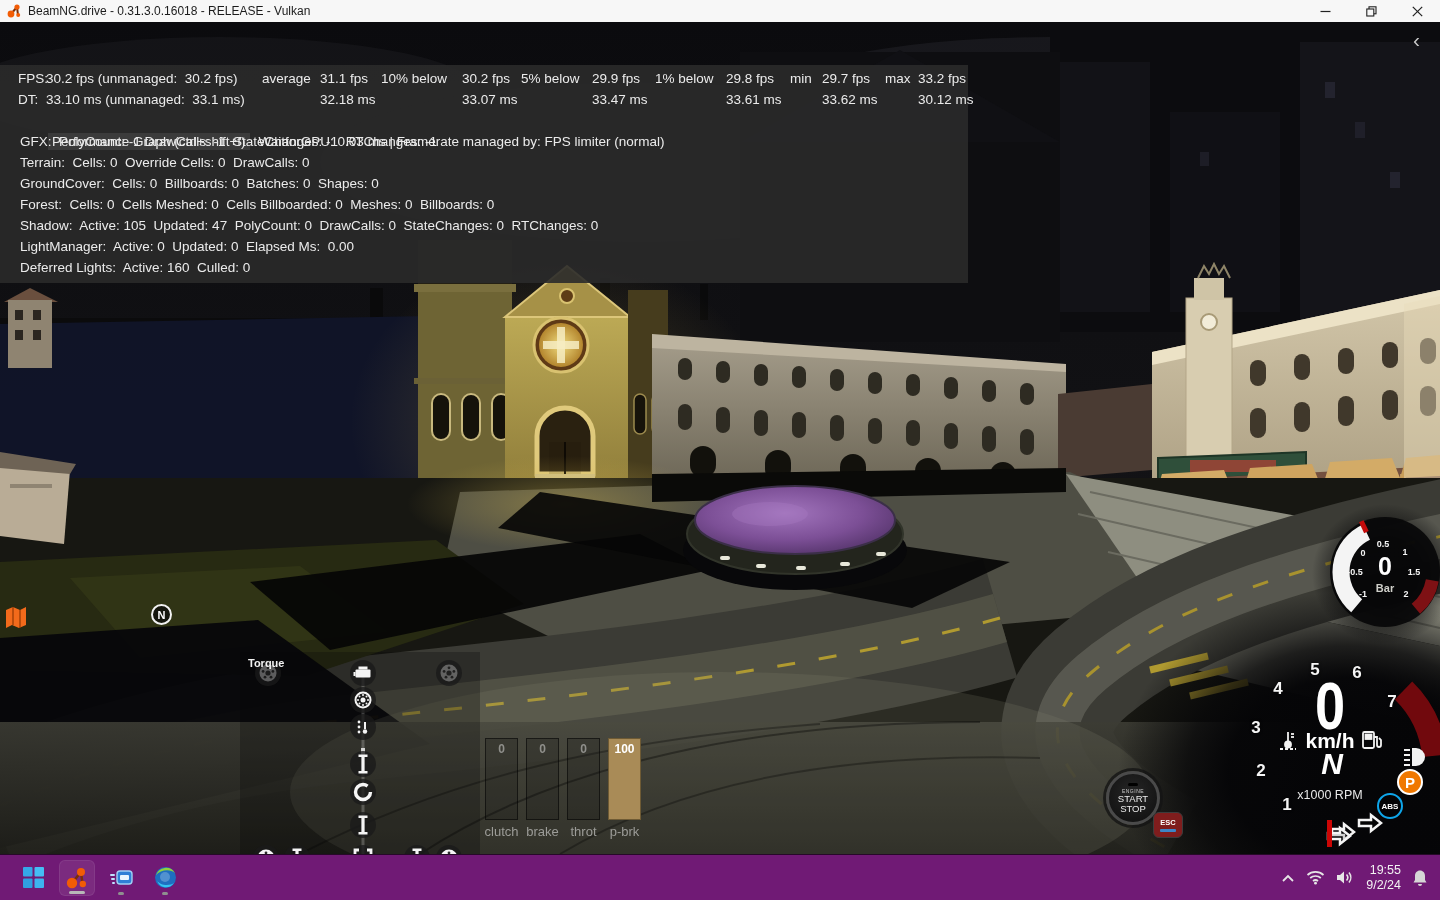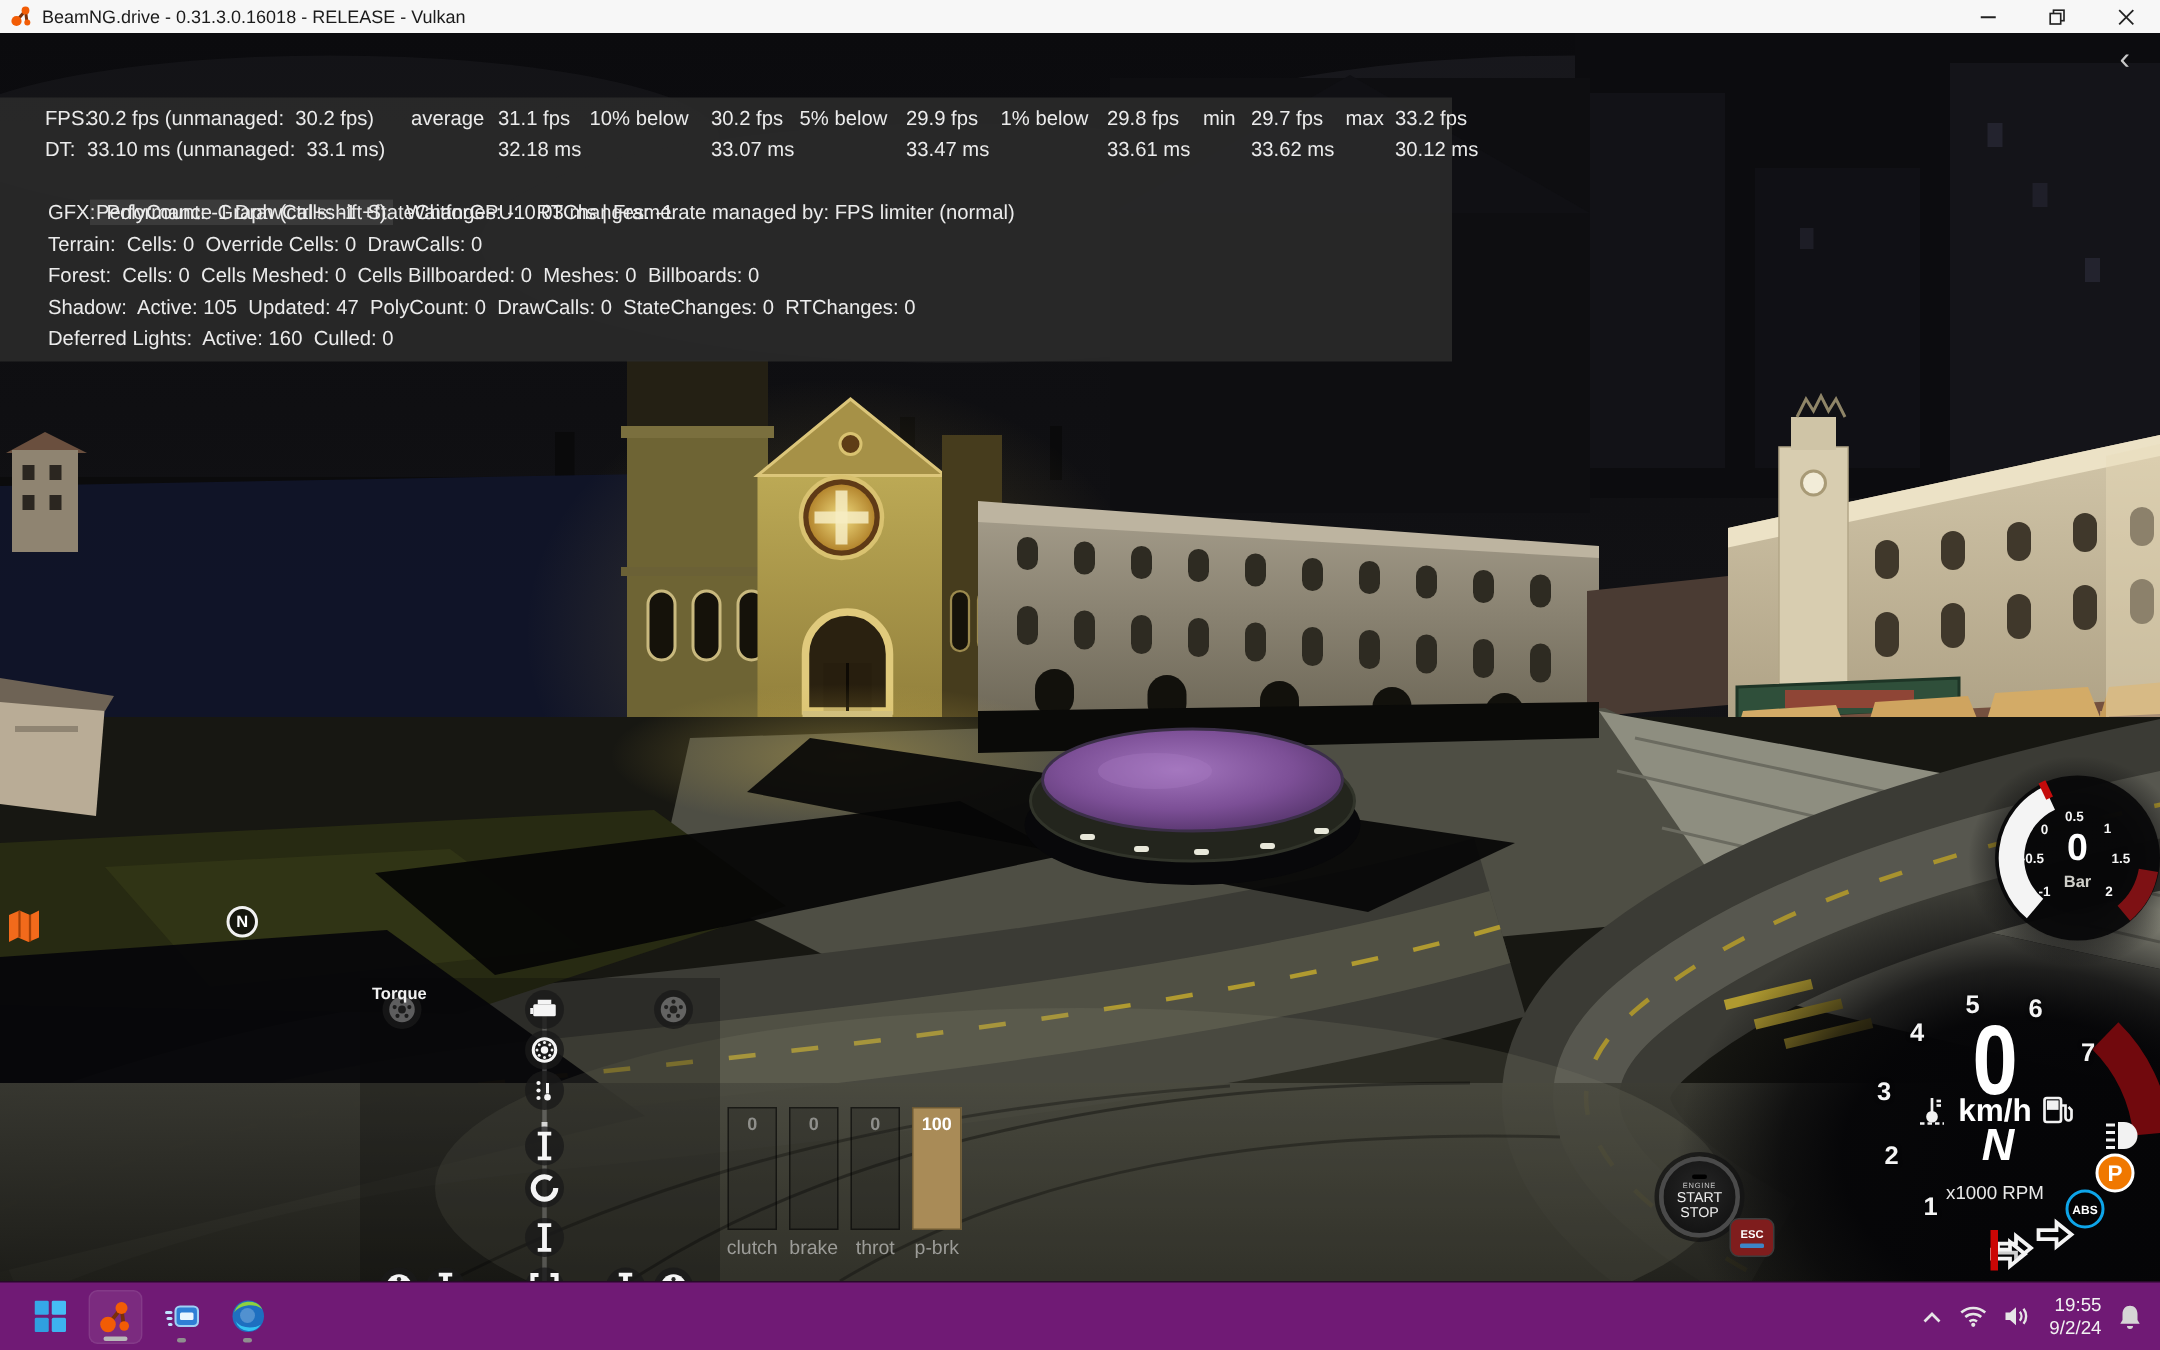--- a/index.html
+++ b/index.html
@@ -24,21 +24,21 @@
   
   .tacho-face{position:absolute;left:1118px;top:570px;width:460px;height:360px;
     background:radial-gradient(ellipse closest-side,rgba(5,5,7,.97) 52%,rgba(5,5,7,.75) 70%,rgba(5,5,7,0) 100%);}
   .corner-dark{position:absolute;left:1290px;top:660px;width:220px;height:220px;
     background:rgba(5,5,7,.9);filter:blur(22px);}
   .boost-dark{position:absolute;left:1312px;top:482px;width:146px;height:140px;
     background:radial-gradient(ellipse closest-side,rgba(6,6,8,.9) 45%,rgba(6,6,8,0) 100%);}
 
   
   .perf{position:absolute;left:0;top:43px;width:968px;background:rgba(42,42,42,.9);
-        color:#ebebeb;font-size:13.5px;padding:3px 0 5px 16px;}
+        color:#ebebeb;font-size:13.5px;padding:3px 0 5px 4px;}
   .perf-row{position:relative;height:21px;line-height:21px;}
   .perf-row span{position:absolute;white-space:pre;}
   .pc0{left:14px}.pc1{left:42px}.pc2{left:258px}.pc3{left:316px}.pc4{left:377px}
   .pc5{left:458px}.pc6{left:517px}.pc7{left:588px}.pc8{left:651px}.pc9{left:722px}
   .pc10{left:786px}.pc11{left:818px}.pc12{left:881px}.pc13{left:914px}
   .perf-line{height:21px;line-height:21px;padding-left:16px;white-space:pre;}
   .graph-line{padding-left:14px;}
   .graph-label{background:rgba(72,72,72,.6);padding:1px 4px;}
   .graph-info{margin-left:9px;}
 
@@ -423,22 +423,24 @@
         <span class="pc7">33.47 ms</span>
         <span class="pc9">33.61 ms</span>
         <span class="pc11">33.62 ms</span>
         <span class="pc13">30.12 ms</span>
       </div>
       <div class="perf-line graph-line">
         <span class="graph-label">Performance Graph (ctrl+shift+f)</span><span class="graph-info">WaitforGPU: 0.03 ms | Framerate managed by: FPS limiter (normal)</span>
       </div>
       <div class="perf-line">GFX:  PolyCount: -1 DrawCalls: -1  StateChanges: -1  RTChanges: -1</div>
       <div class="perf-line">Terrain:  Cells: 0  Override Cells: 0  DrawCalls: 0</div>
+      <div class="perf-line">GroundCover:  Cells: 0  Billboards: 0  Batches: 0  Shapes: 0</div>
       <div class="perf-line">Forest:  Cells: 0  Cells Meshed: 0  Cells Billboarded: 0  Meshes: 0  Billboards: 0</div>
       <div class="perf-line">Shadow:  Active: 105  Updated: 47  PolyCount: 0  DrawCalls: 0  StateChanges: 0  RTChanges: 0</div>
+      <div class="perf-line">LightManager:  Active: 0  Updated: 0  Elapsed Ms:  0.00</div>
       <div class="perf-line">Deferred Lights:  Active: 160  Culled: 0</div>
     </div>
 
     <span class="ui-chevron">‹</span>
 
     <div class="map-icon">
       <svg width="22" height="24" viewBox="0 0 22 24">
         <polygon points="1,4 8,1 15,4 21,1 21,19 14,22 7,19 1,22" fill="#f26a1b"></polygon>
         <line x1="8" y1="1" x2="8" y2="19" stroke="rgba(130,48,0,0.7)" stroke-width="1.5"></line>
         <line x1="15" y1="4" x2="15" y2="22" stroke="rgba(130,48,0,0.7)" stroke-width="1.5"></line>

